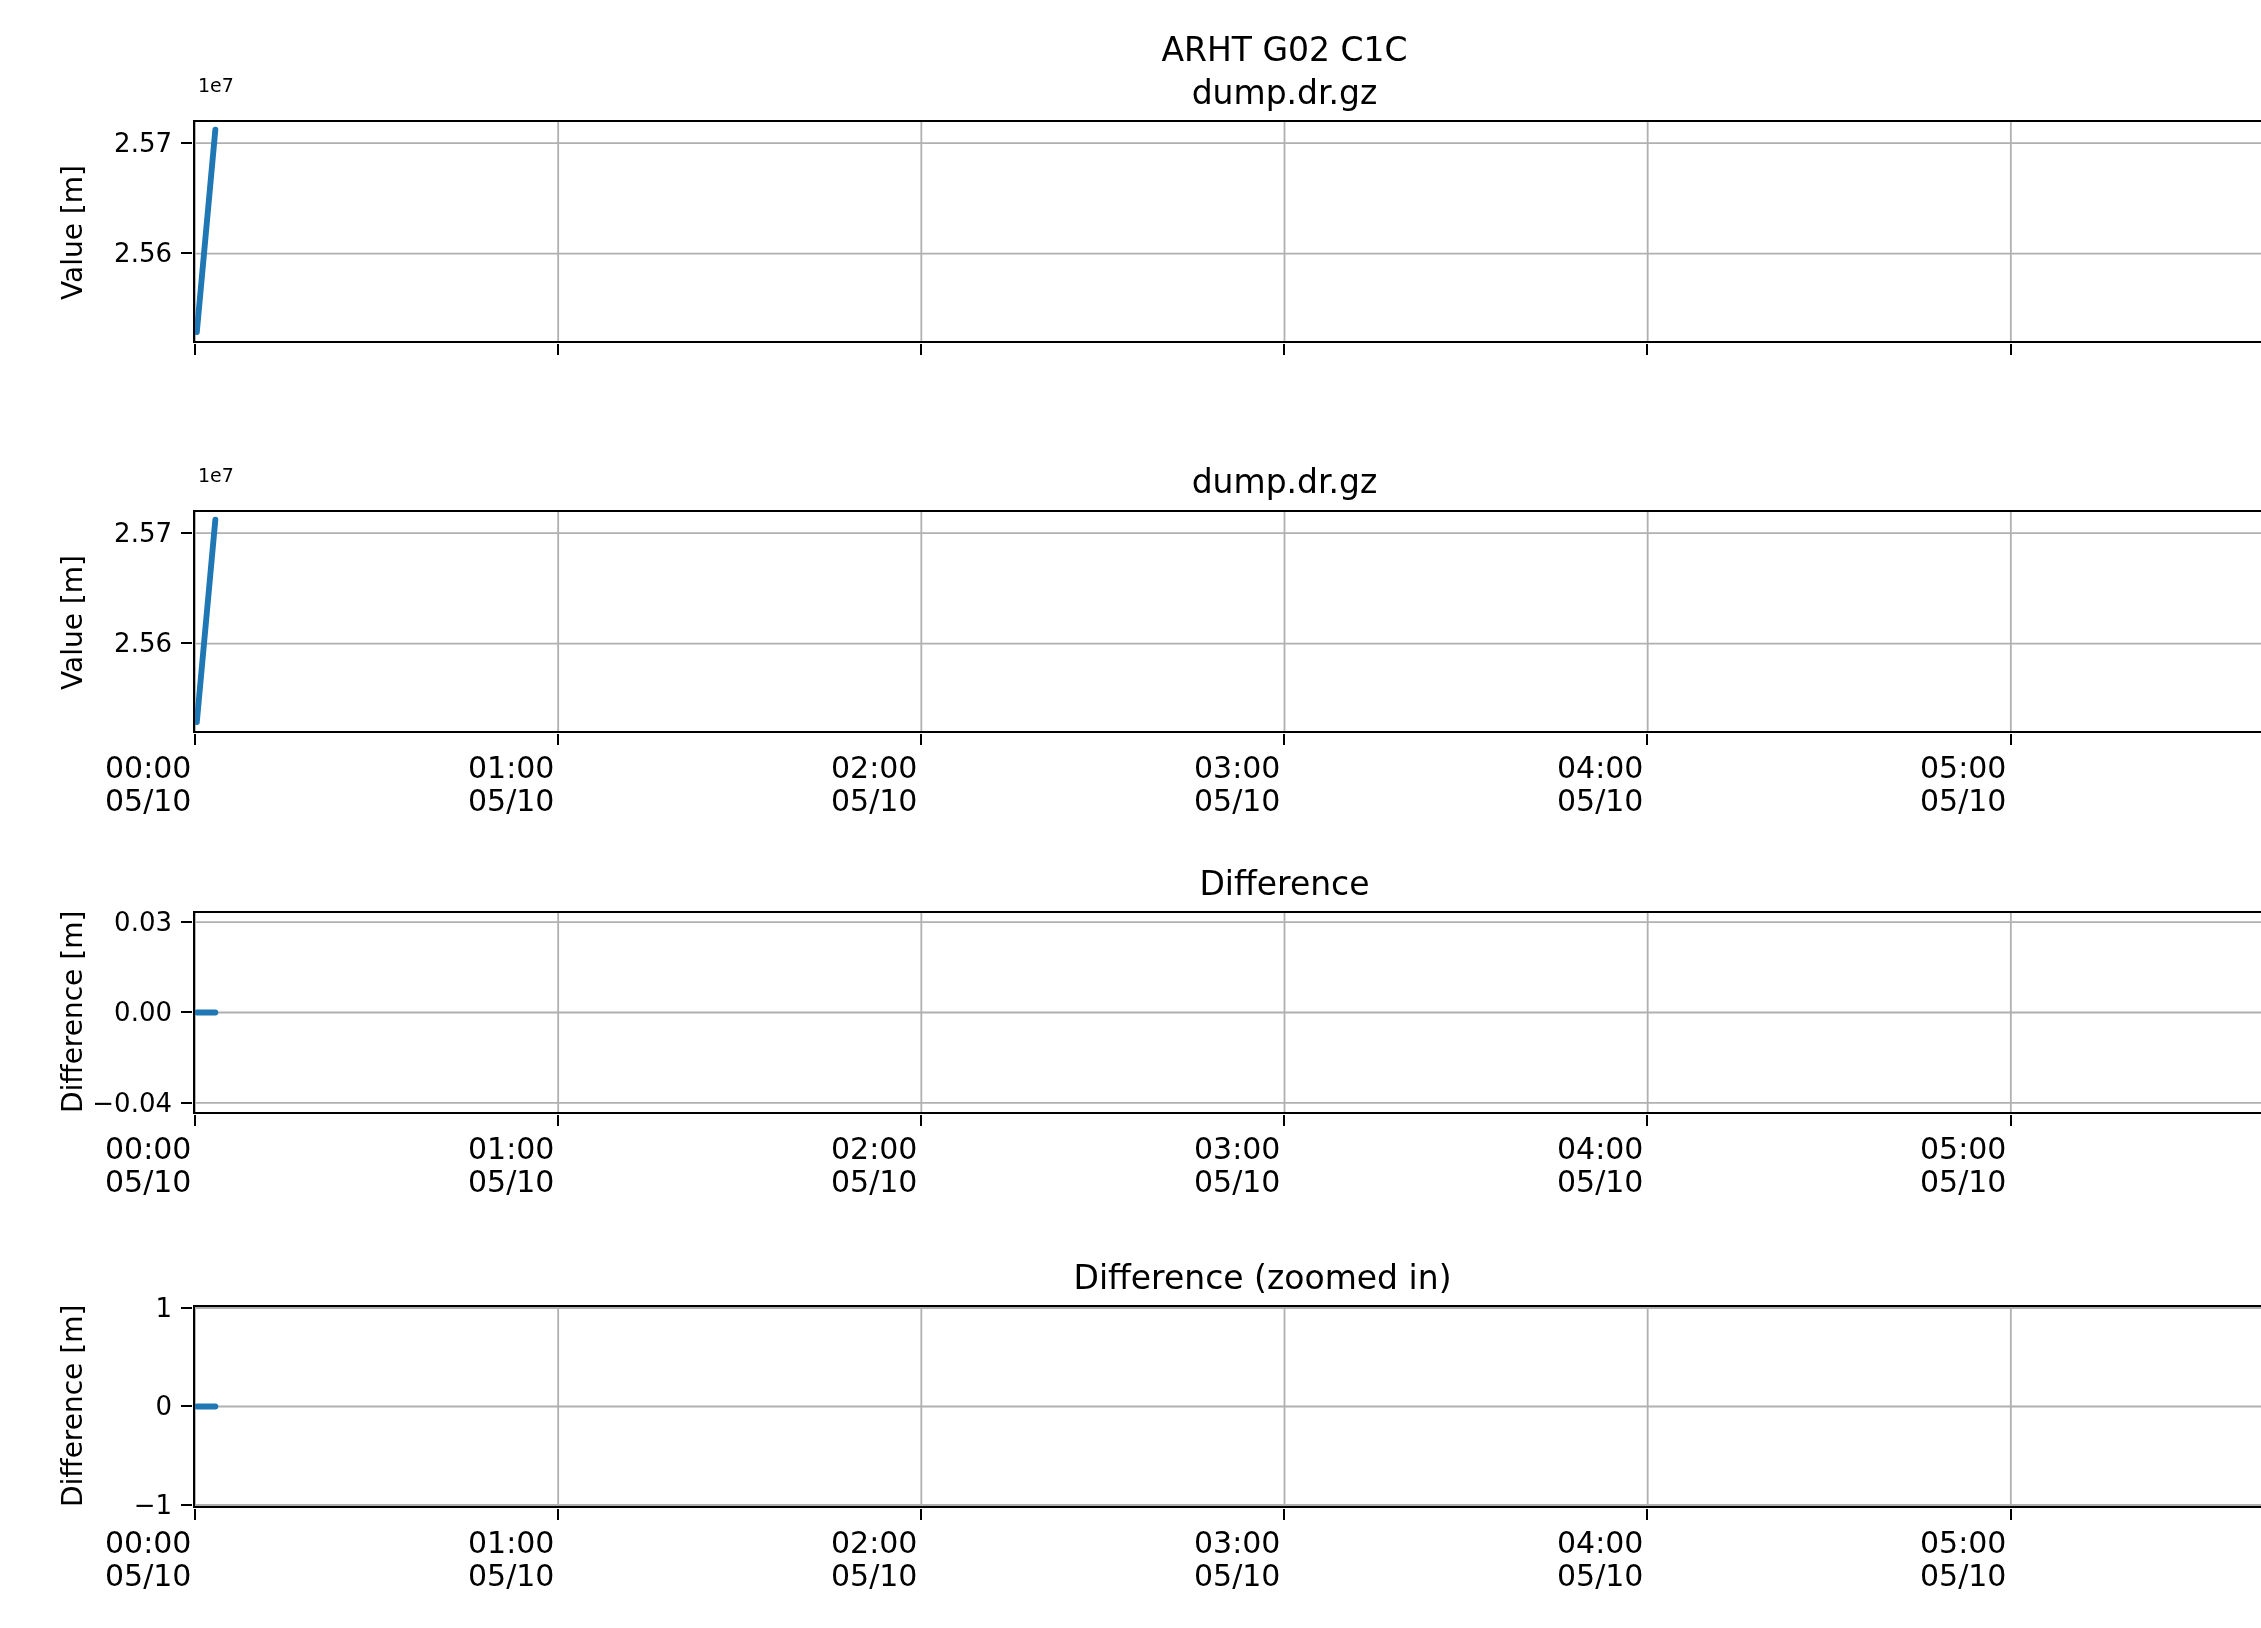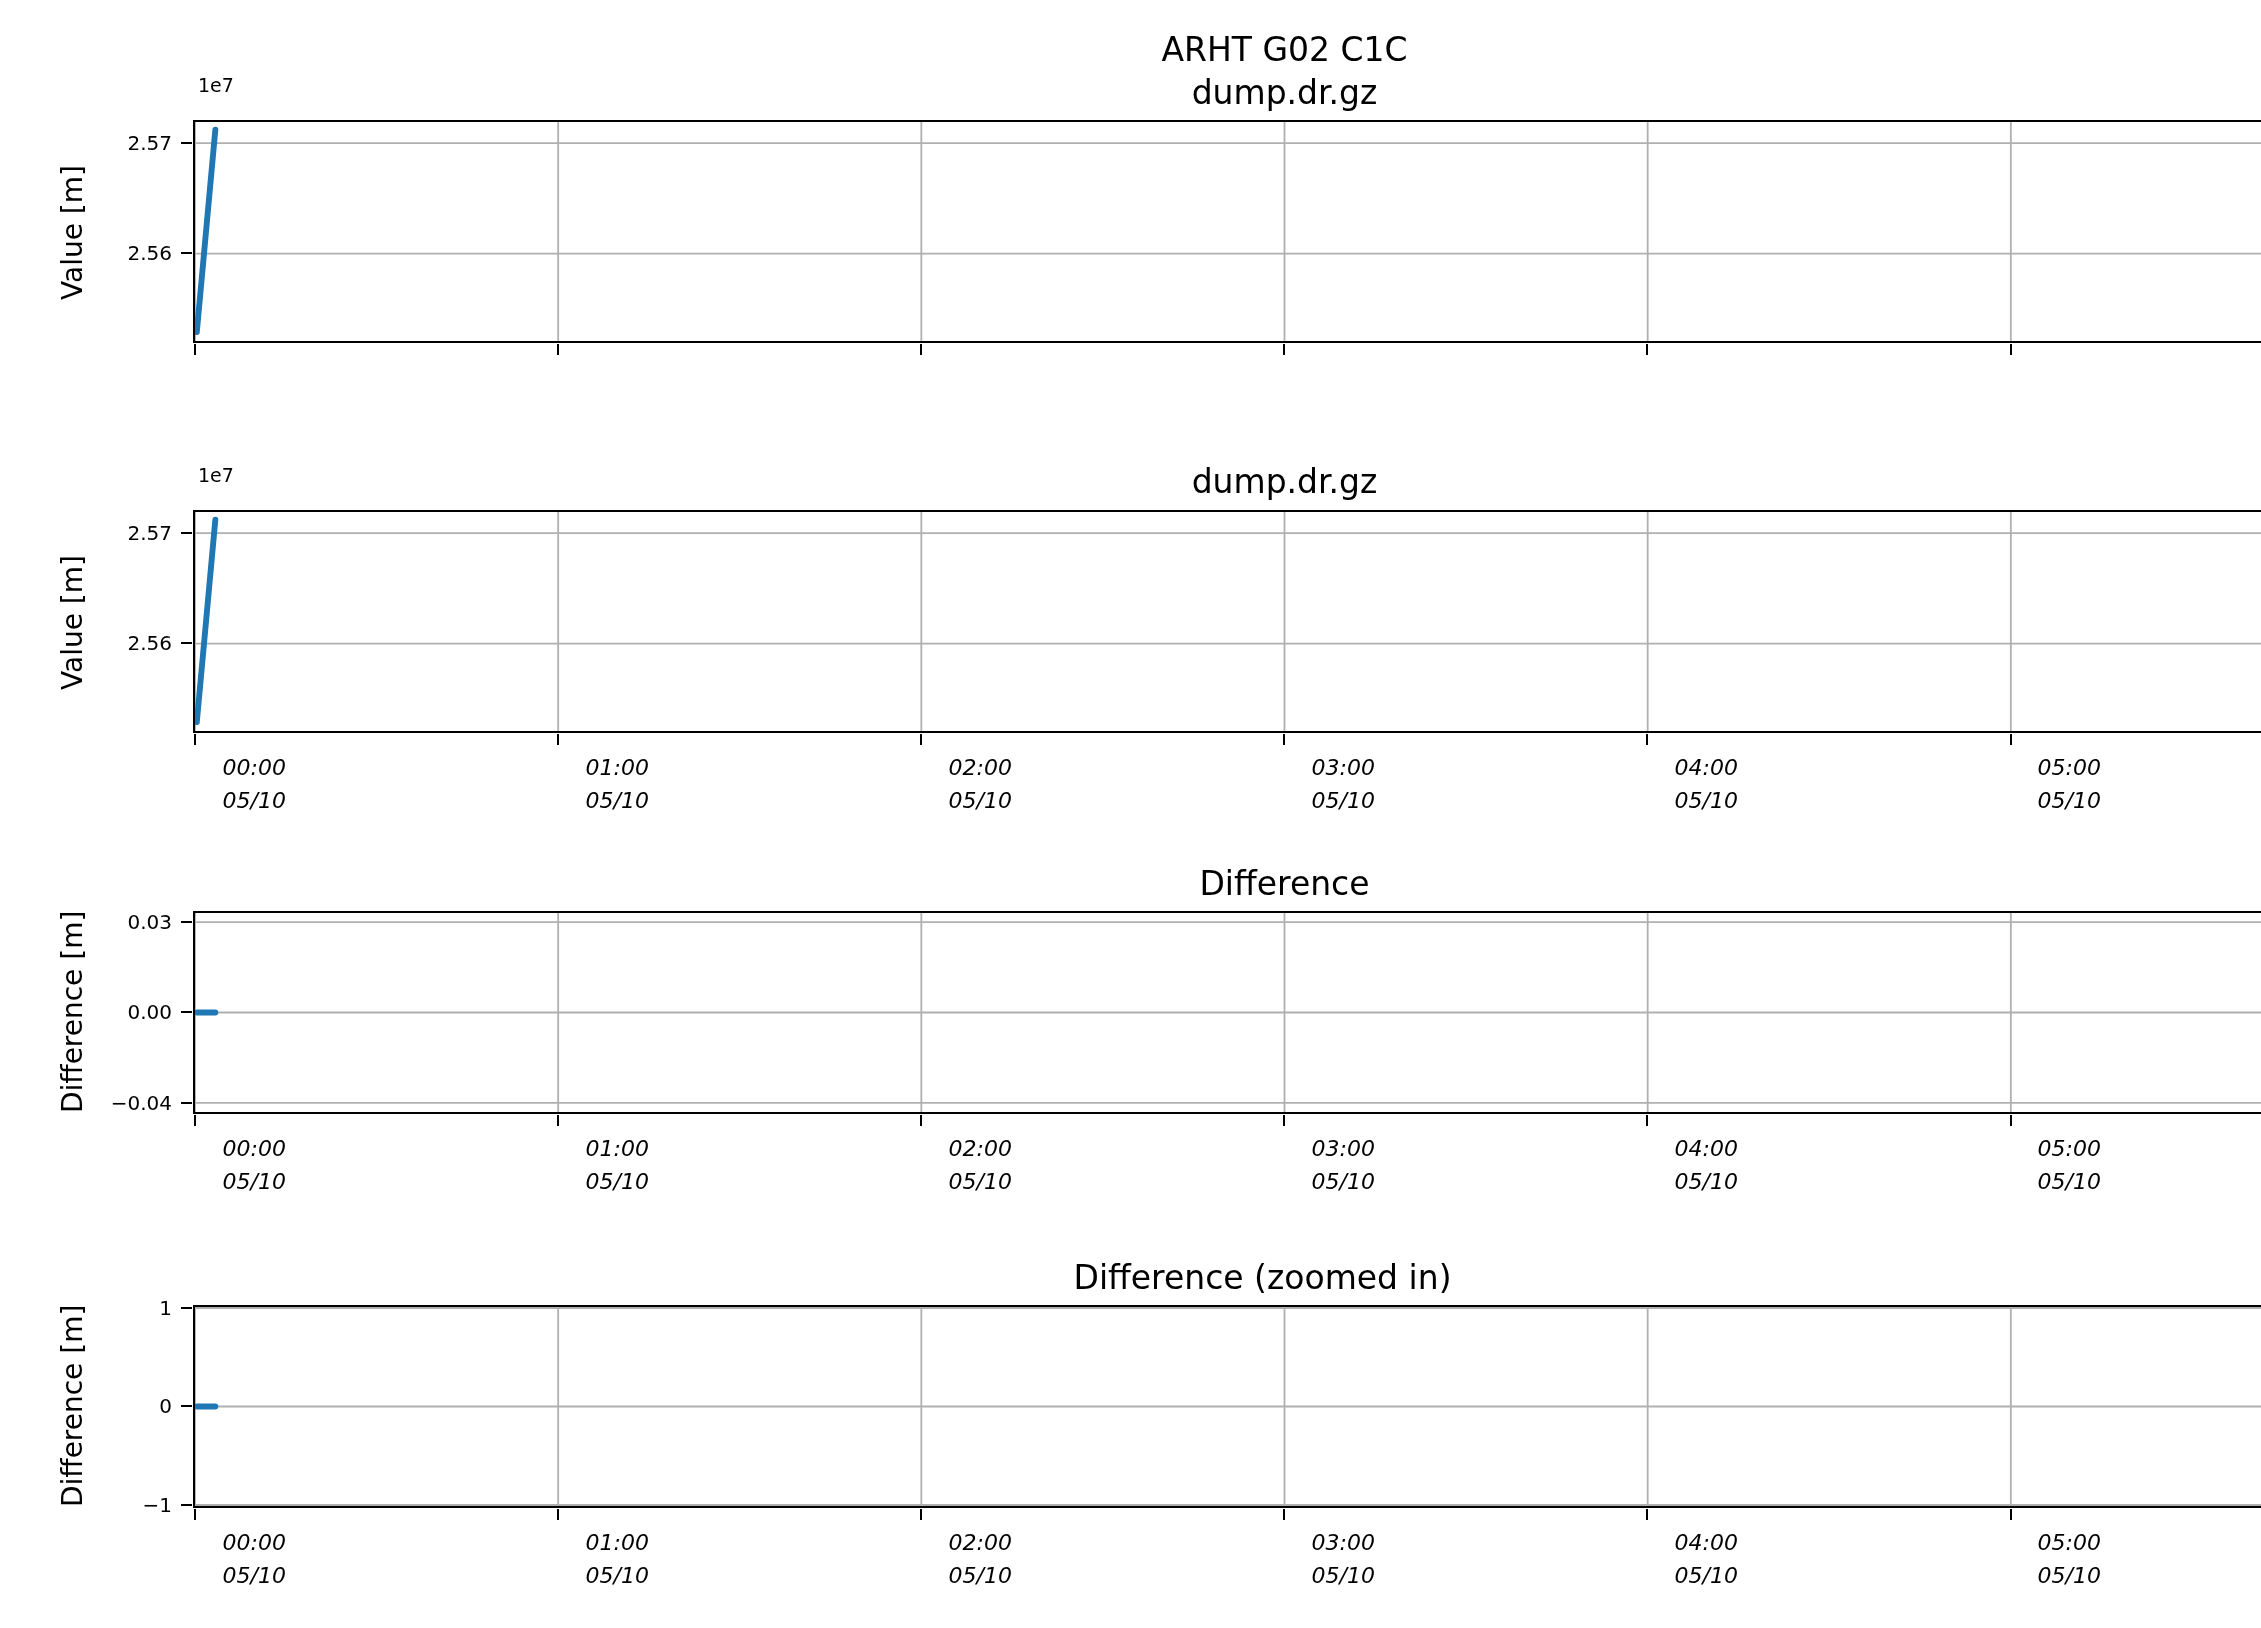--- a/index.html
+++ b/index.html
@@ -22,24 +22,24 @@
   .offset-label{
     position:absolute;font-size:19px;line-height:33px;white-space:nowrap;
   }
   .axes{
     position:absolute;border:2.7px solid #000;box-sizing:content-box;background:#fff;
   }
   .axes svg{position:absolute;left:0;top:0;display:block;}
   .tick-x{position:absolute;width:2.3px;height:11.3px;background:#000;}
   .tick-y{position:absolute;width:11.3px;height:2.3px;background:#000;}
   .ytick-label{
-    position:absolute;font-size:20px;line-height:33px;text-align:right;white-space:nowrap;
+    position:absolute;font-size:26px;line-height:33px;text-align:right;white-space:nowrap;
   }
   .xtick-label{
-    position:absolute;font-size:22px;line-height:33px;text-align:right;white-space:nowrap;font-style:italic;
+    position:absolute;font-size:30px;line-height:33px;text-align:left;white-space:nowrap;
   }
 </style>
 </head>
 <body>
 
 <div class="figure">
 
   <div class="suptitle" style="left: 742px; width: 1085px; top: 28px;">ARHT G02 C1C</div>
 
   <section id="plot0">

